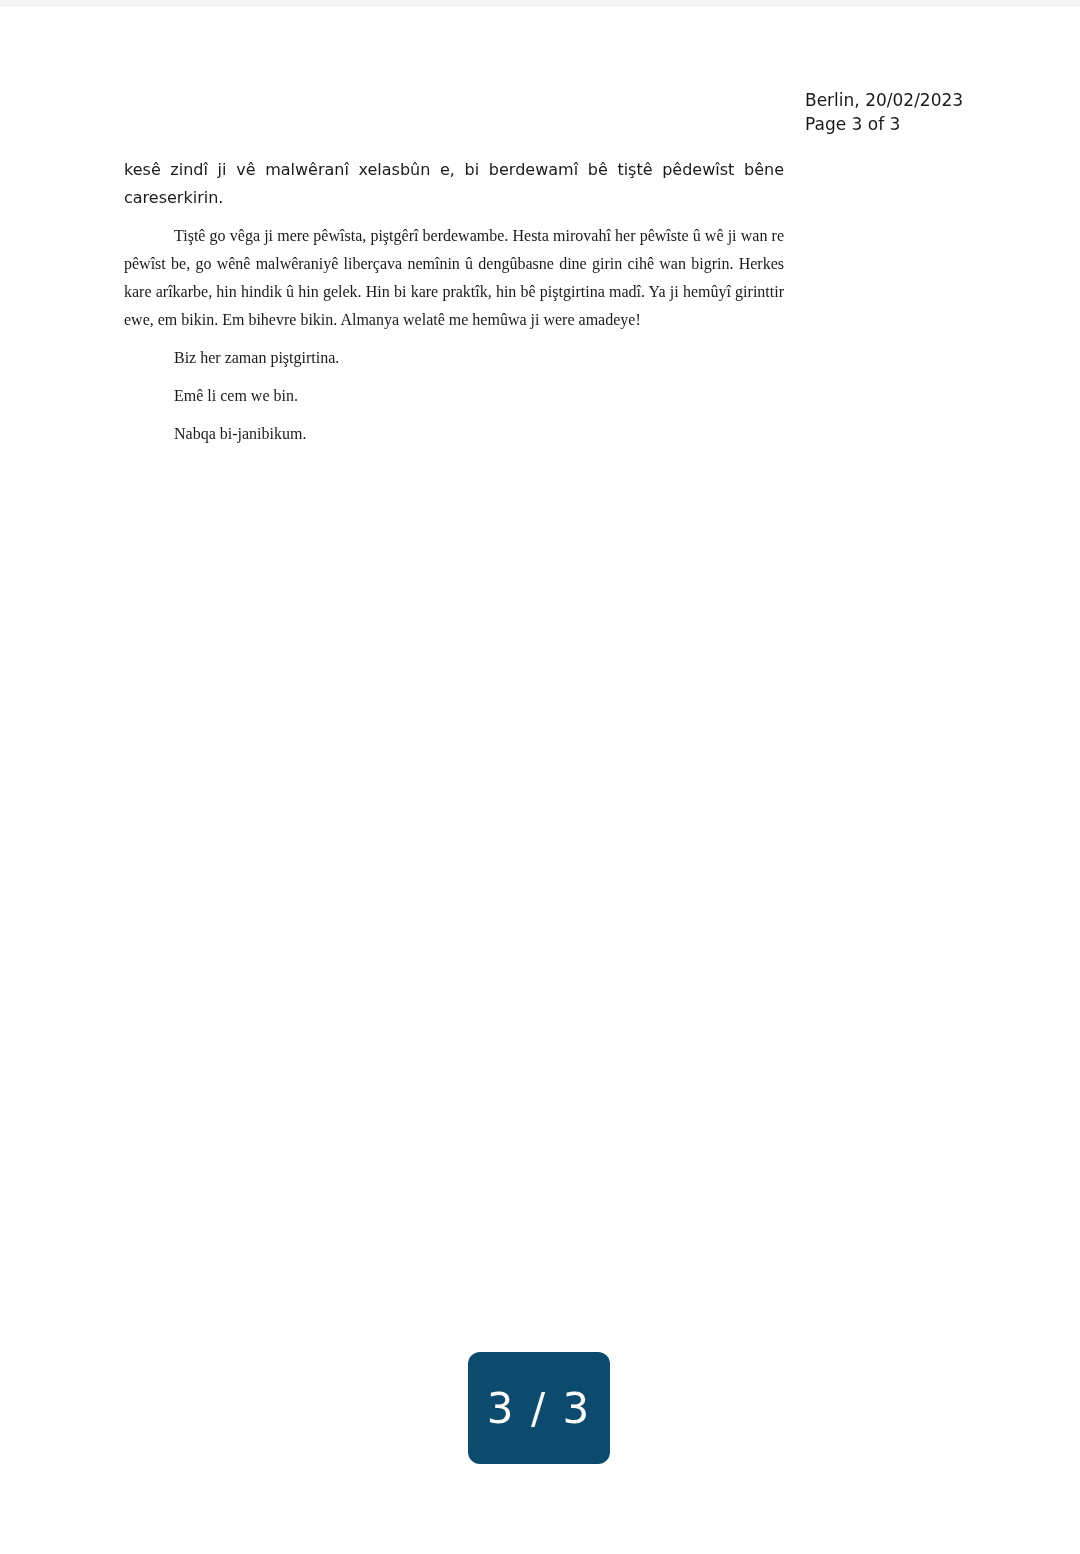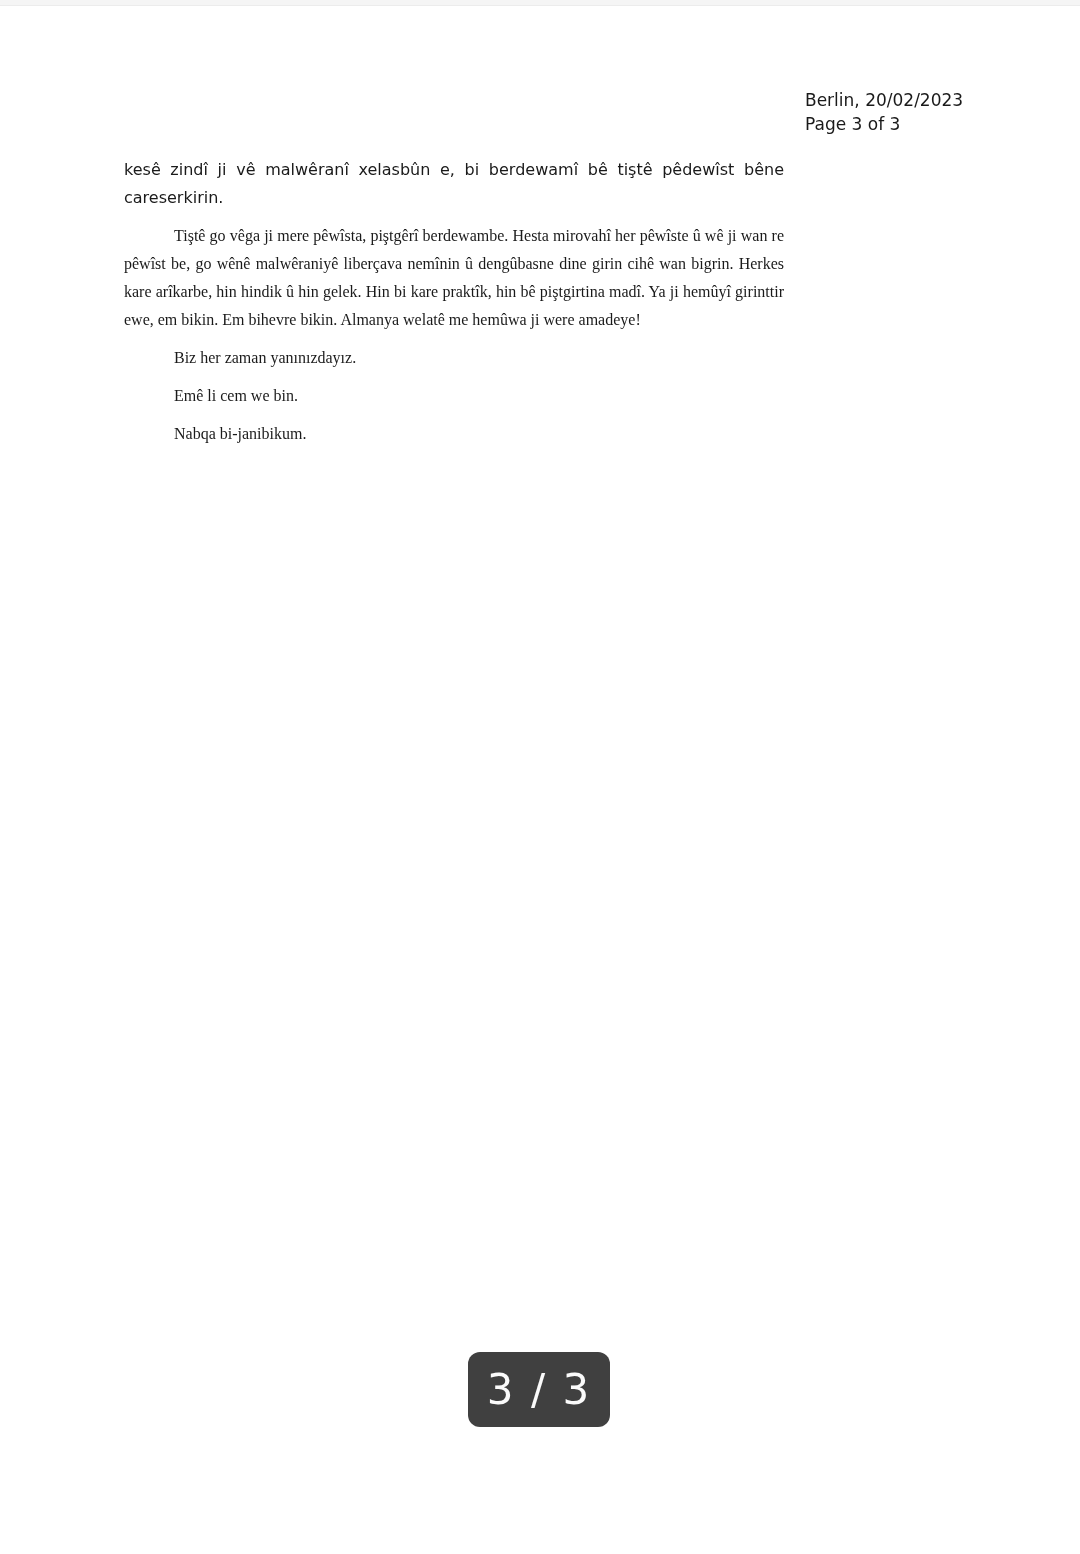--- a/index.html
+++ b/index.html
@@ -49,22 +49,22 @@
   }
   .body-block p.short {
     text-align: left;
     margin-bottom: 10px;
   }
   .page-badge {
     position: absolute;
     left: 468px;
     top: 1352px;
     width: 142px;
-    height: 75px;
-    background: #404040;
+    height: 112px;
+    background: #0c4a6e;
     border-radius: 12px;
     display: flex;
     align-items: center;
     justify-content: center;
     color: #fbfbfb;
     font-size: 42px;
     letter-spacing: 2px;
   }
 </style>
 </head>
@@ -75,21 +75,21 @@
   <div class="topbar"></div>
 
   <div class="header-block">
     <div>Berlin, 20/02/2023</div>
     <div>Page 3 of 3</div>
   </div>
 
   <div class="body-block">
     <p>kesê zindî ji vê malwêranî xelasbûn e, bi berdewamî bê tiştê pêdewîst bêne careserkirin.</p>
     <p class="indent">Tiştê go vêga ji mere pêwîsta, piştgêrî berdewambe. Hesta mirovahî her pêwîste û wê ji wan re pêwîst be, go wênê malwêraniyê liberçava nemînin û dengûbasne dine girin cihê wan bigrin. Herkes kare arîkarbe, hin hindik û hin gelek. Hin bi kare praktîk, hin bê piştgirtina madî. Ya ji hemûyî girinttir ewe, em bikin. Em bihevre bikin. Almanya welatê me hemûwa ji were amadeye!</p>
-    <p class="indent short">Biz her zaman yanınızdayız.</p>
+    <p class="indent short">Biz her zaman piştgirtina.</p>
     <p class="indent short">Emê li cem we bin.</p>
     <p class="indent short">Nabqa bi-janibikum.</p>
   </div>
 
   <div class="page-badge">
     <span>3 / 3</span>
   </div>
 
 </div>
 

